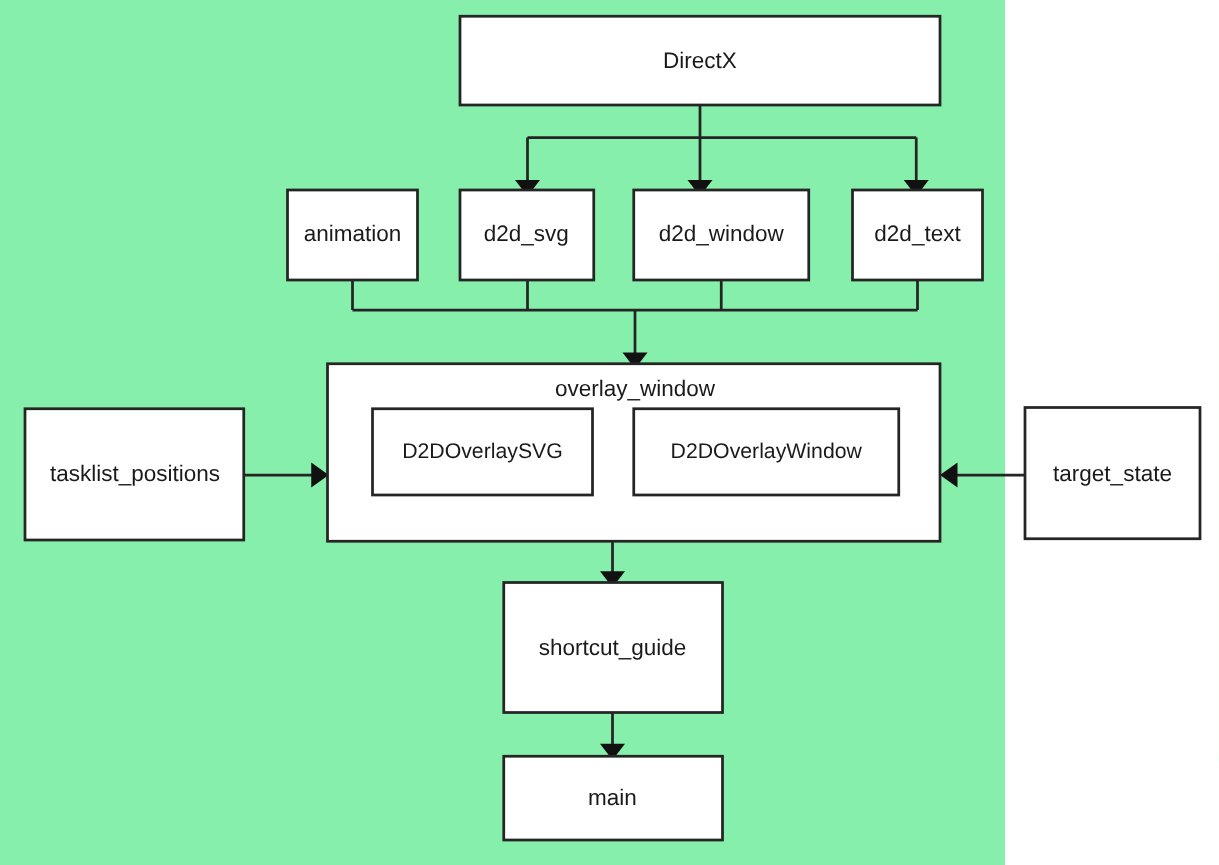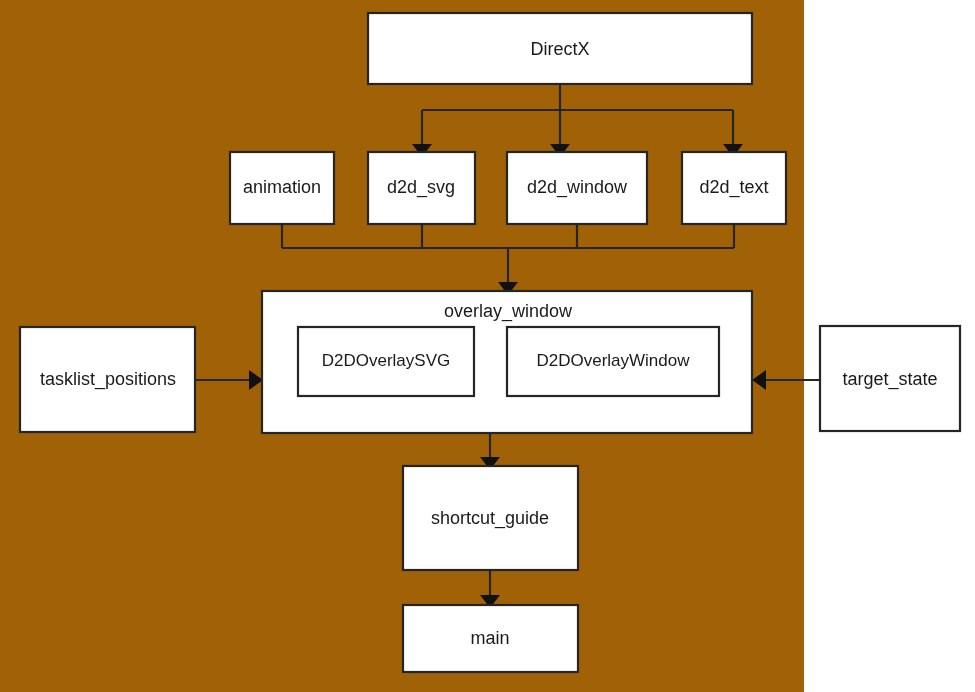--- a/index.html
+++ b/index.html
@@ -10,21 +10,21 @@
   body {
     width: 975px;
     height: 692px;
     font-family: "Liberation Sans", sans-serif;
     overflow: hidden;
   }
   #diagram-root {
     position: relative;
     width: 804px;
     height: 692px;
-    background: #a16207;
+    background: #86efac;
   }
   svg.diagram {
     display: block;
     width: 975px;
     height: 692px;
   }
   .node-rect {
     fill: #ffffff;
     stroke: #252525;
     stroke-width: 2.2;

